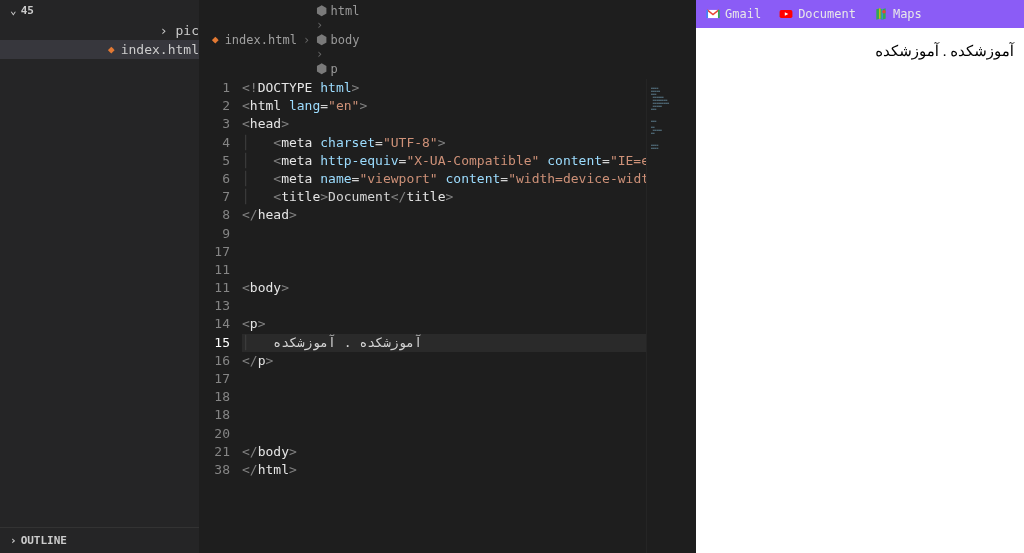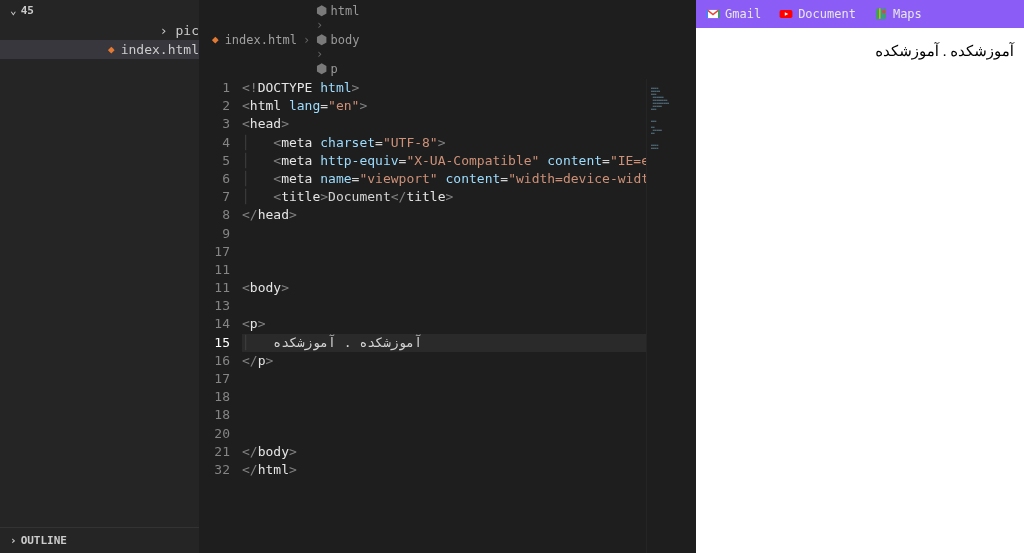--- a/index.html
+++ b/index.html
@@ -225,21 +225,21 @@
         <div class="ln">11</div>
         <div class="ln">13</div>
         <div class="ln">14</div>
         <div class="ln active">15</div>
         <div class="ln">16</div>
         <div class="ln">17</div>
         <div class="ln">18</div>
         <div class="ln">18</div>
         <div class="ln">20</div>
         <div class="ln">21</div>
-        <div class="ln">32</div>
+        <div class="ln">38</div>
       </div>
     <div class="code" id="code"><div class="code-line"><span class="c-gray">&lt;!</span><span class="c-blue">DOCTYPE</span><span class="c-attr"> html</span><span class="c-gray">&gt;</span></div><div class="code-line"><span class="c-gray">&lt;</span><span class="c-blue">html</span><span class="c-attr"> lang</span><span class="c-white">=</span><span class="c-str">"en"</span><span class="c-gray">&gt;</span></div><div class="code-line"><span class="c-gray">&lt;</span><span class="c-blue">head</span><span class="c-gray">&gt;</span></div><div class="code-line"><span class="indent-guide">│   </span><span class="c-gray">&lt;</span><span class="c-blue">meta</span><span class="c-attr"> charset</span><span class="c-white">=</span><span class="c-str">"UTF-8"</span><span class="c-gray">&gt;</span></div><div class="code-line"><span class="indent-guide">│   </span><span class="c-gray">&lt;</span><span class="c-blue">meta</span><span class="c-attr"> http-equiv</span><span class="c-white">=</span><span class="c-str">"X-UA-Compatible"</span><span class="c-attr"> content</span><span class="c-white">=</span><span class="c-str">"IE=edge"</span></div><div class="code-line"><span class="indent-guide">│   </span><span class="c-gray">&lt;</span><span class="c-blue">meta</span><span class="c-attr"> name</span><span class="c-white">=</span><span class="c-str">"viewport"</span><span class="c-attr"> content</span><span class="c-white">=</span><span class="c-str">"width=device-width, initial</span></div><div class="code-line"><span class="indent-guide">│   </span><span class="c-gray">&lt;</span><span class="c-blue">title</span><span class="c-gray">&gt;</span><span class="c-white">Document</span><span class="c-gray">&lt;/</span><span class="c-blue">title</span><span class="c-gray">&gt;</span></div><div class="code-line"><span class="c-gray">&lt;/</span><span class="c-blue">head</span><span class="c-gray">&gt;</span></div><div class="code-line">&nbsp;</div><div class="code-line">&nbsp;</div><div class="code-line">&nbsp;</div><div class="code-line"><span class="c-gray">&lt;</span><span class="c-blue">body</span><span class="c-gray">&gt;</span></div><div class="code-line">&nbsp;</div><div class="code-line"><span class="c-gray">&lt;</span><span class="c-blue">p</span><span class="c-gray">&gt;</span></div><div class="code-line active"><span class="indent-guide">│   </span><span class="c-white">آموزشکده . آموزشکده</span></div><div class="code-line"><span class="c-gray">&lt;/</span><span class="c-blue">p</span><span class="c-gray">&gt;</span></div><div class="code-line">&nbsp;</div><div class="code-line">&nbsp;</div><div class="code-line">&nbsp;</div><div class="code-line">&nbsp;</div><div class="code-line"><span class="c-gray">&lt;/</span><span class="c-blue">body</span><span class="c-gray">&gt;</span></div><div class="code-line"><span class="c-gray">&lt;/</span><span class="c-blue">html</span><span class="c-gray">&gt;</span></div></div>
     <div class="minimap">
       <div class="minimap-blob">▬▬▬▬
 ▬▬▬▬▬
 ▬▬▬
  ▬▬▬▬▬▬
  ▬▬▬▬▬▬▬▬
  ▬▬▬▬▬▬▬▬▬
  ▬▬▬▬▬

